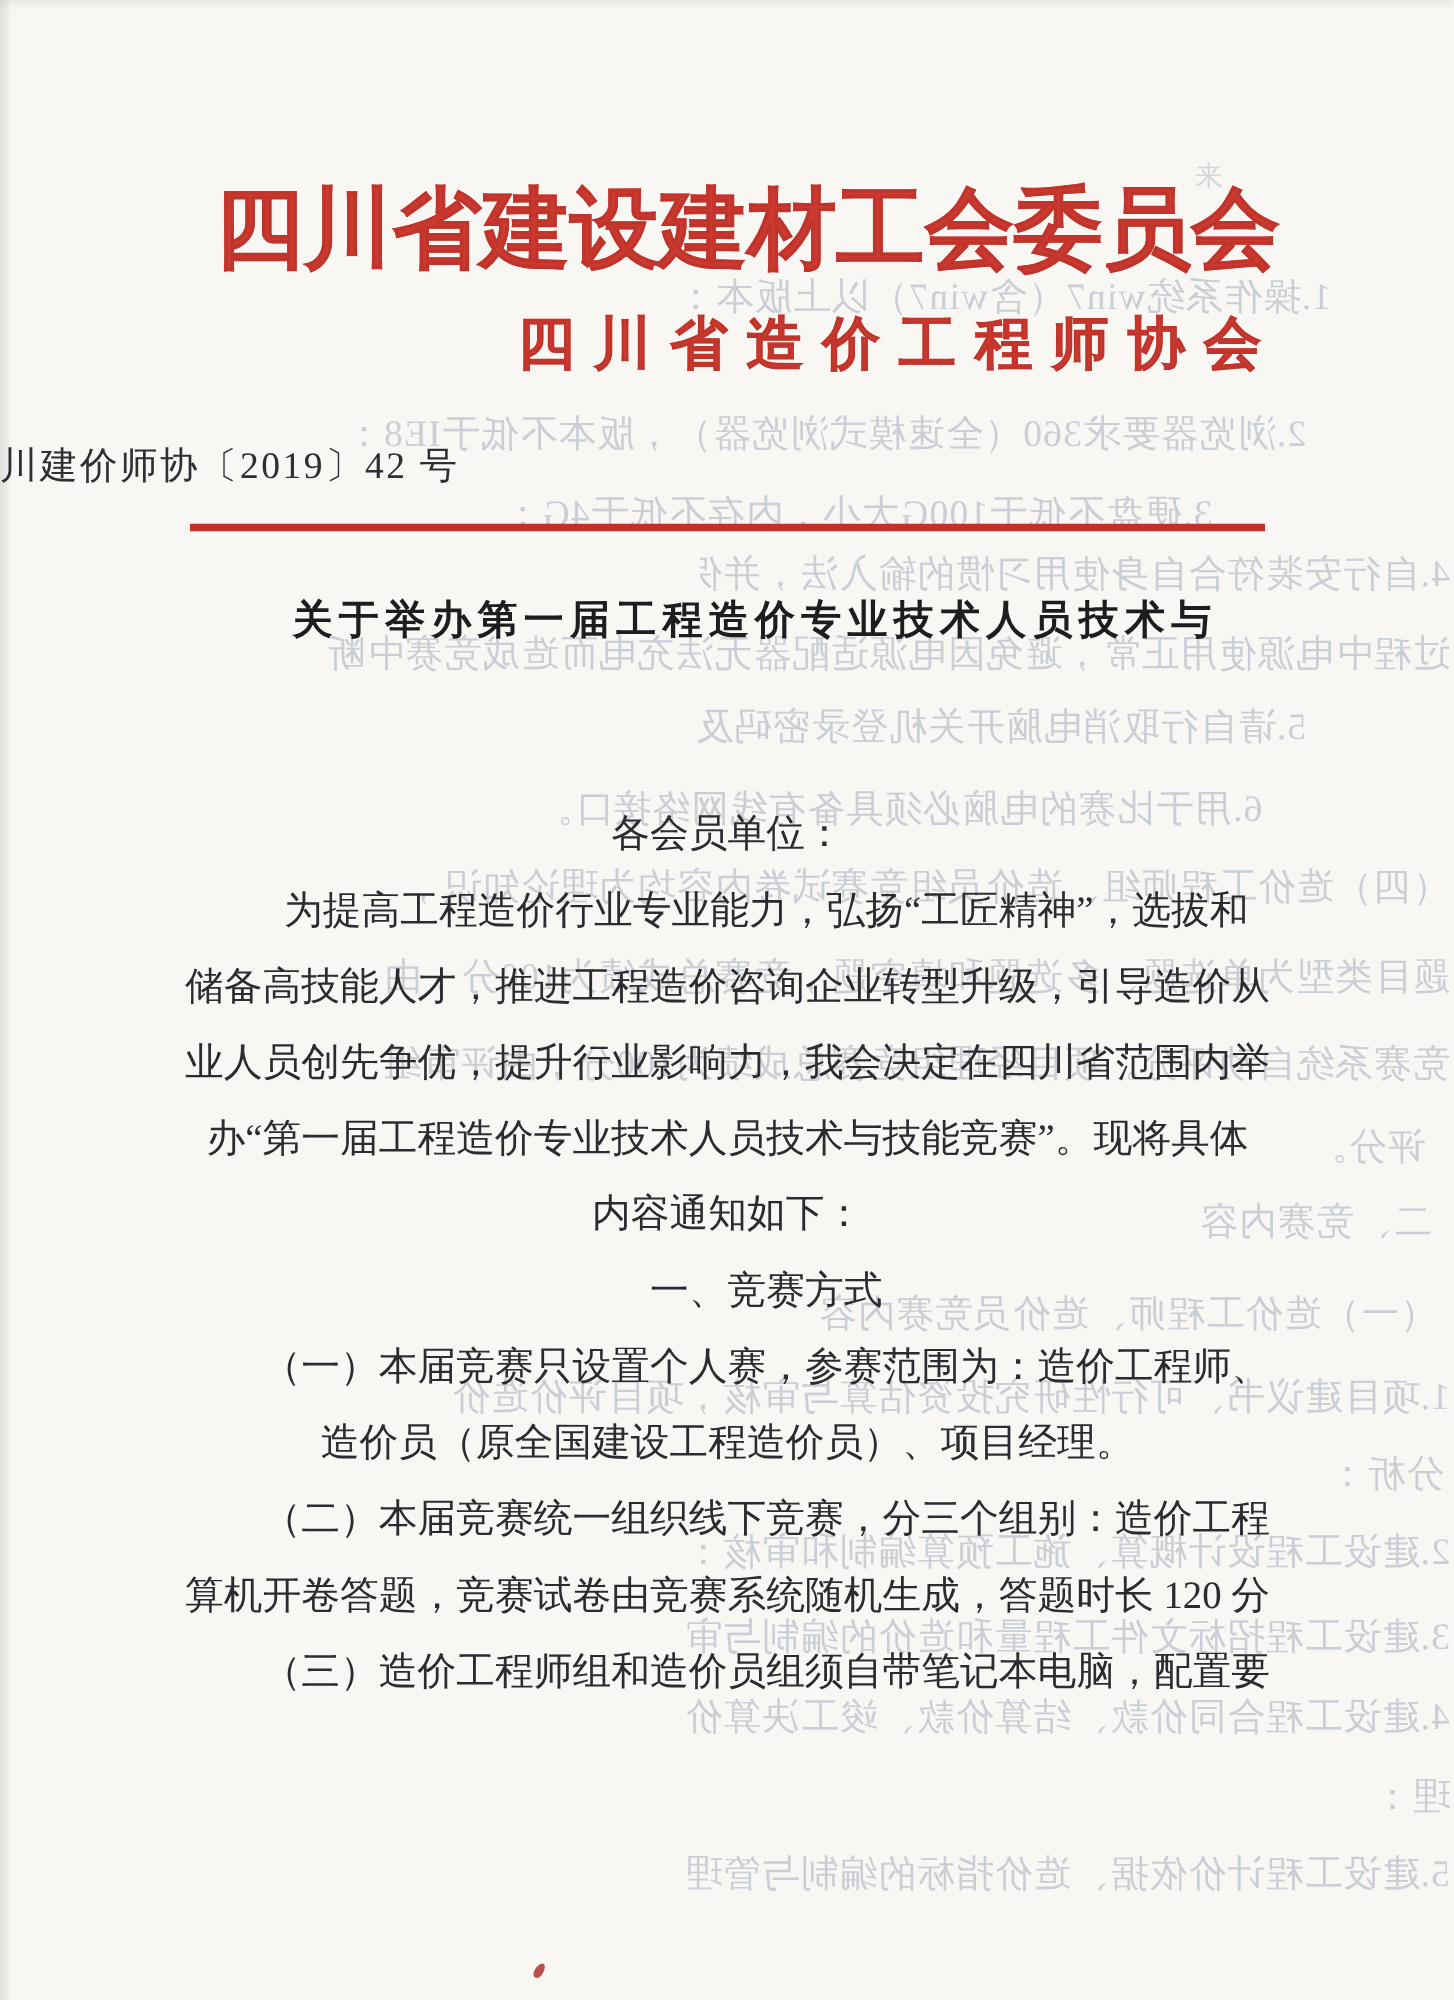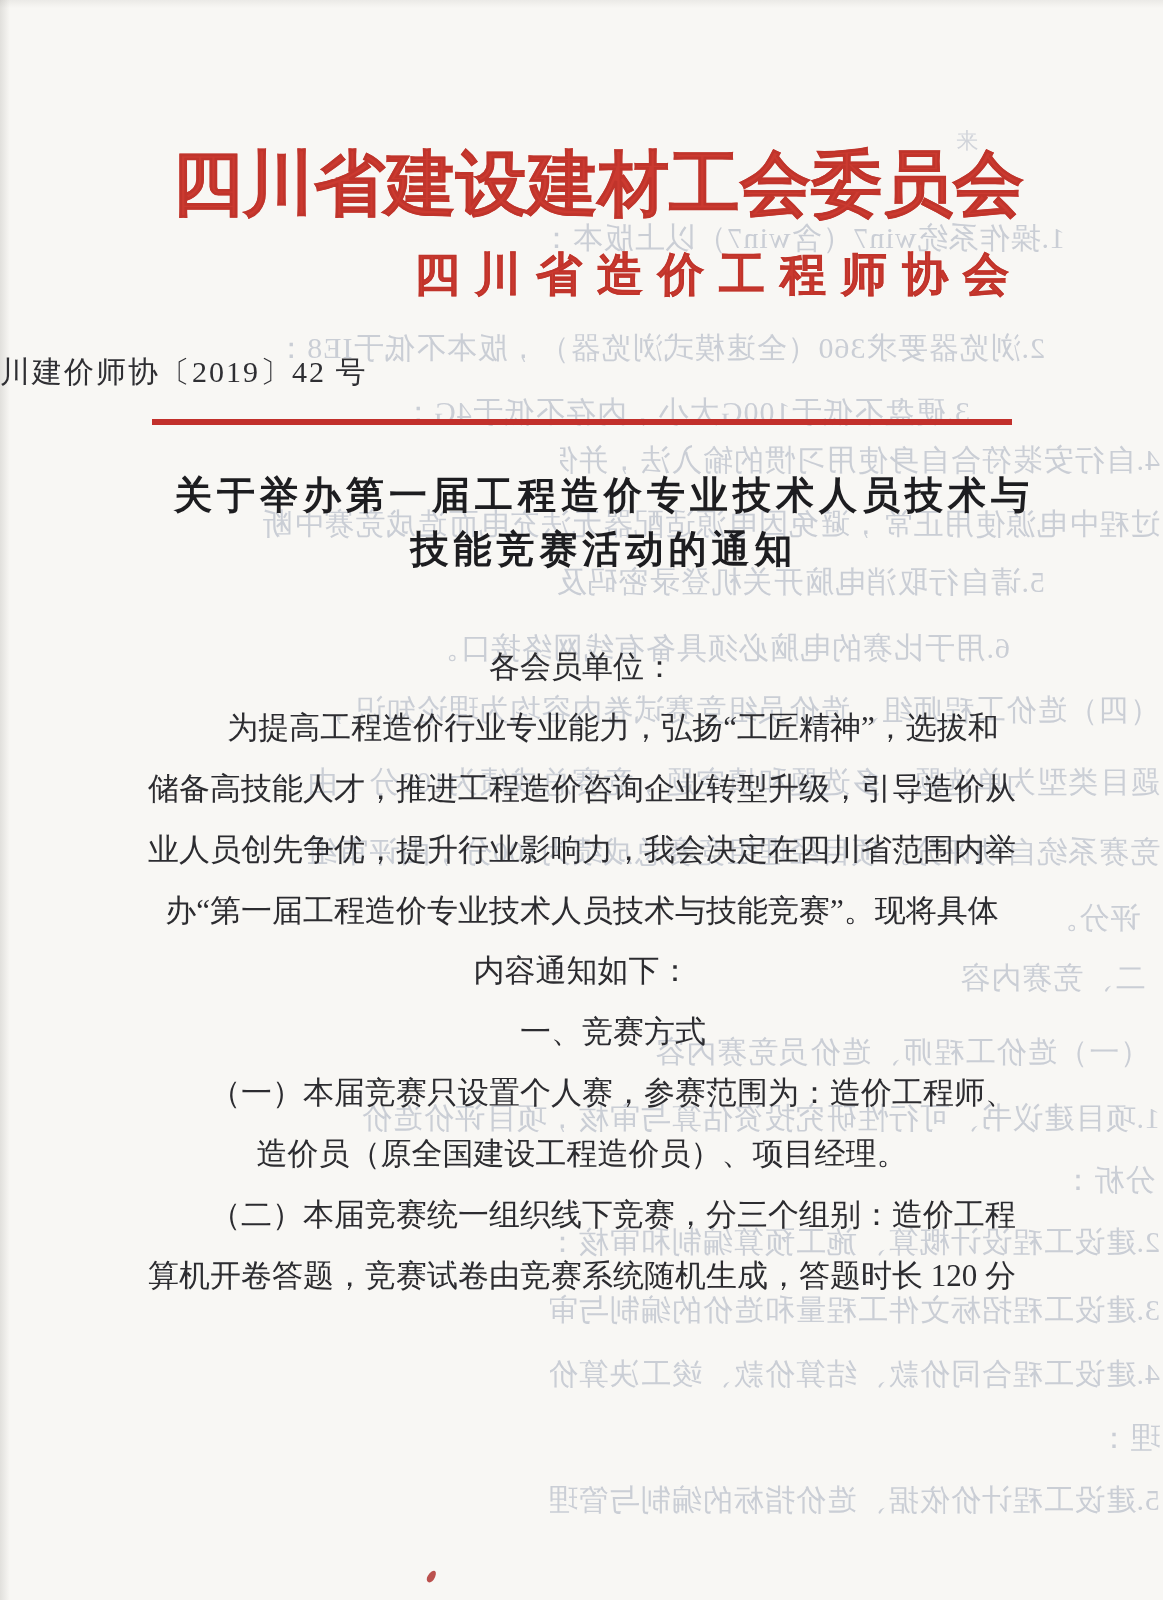--- a/index.html
+++ b/index.html
@@ -93,21 +93,21 @@
   .notice-title {
     position: absolute;
     left: 0;
     top: 468px;
     width: 1163px;
     text-align: center;
     color: #1d1d20;
     font-weight: bold;
   }
   .notice-title .t-line {
-    font-size: 38px;
+    font-size: 32px;
     line-height: 54px;
     letter-spacing: 5px;
     padding-left: 5px;
     white-space: nowrap;
     margin-left: 40px;
   }
 
   
   .body-text {
     position: absolute;
@@ -170,30 +170,30 @@
   <div class="org-line1">四川省建设建材工会委员会</div>
   <div class="org-line2">四川省造价工程师协会</div>
 </div>
 
 <div class="doc-number">川建价师协〔2019〕42 号</div>
 
 <div class="red-rule"></div>
 
 <div class="notice-title">
   <div class="t-line">关于举办第一届工程造价专业技术人员技术与</div>
-  <div class="t-line">技能竞赛活动的通知</div>
 </div>
 
 <div class="body-text">
   <div class="body-line">各会员单位：</div>
   <div class="body-line">　　为提高工程造价行业专业能力，弘扬“工匠精神”，选拔和</div>
   <div class="body-line">储备高技能人才，推进工程造价咨询企业转型升级，引导造价从</div>
   <div class="body-line">业人员创先争优，提升行业影响力，我会决定在四川省范围内举</div>
   <div class="body-line">办“第一届工程造价专业技术人员技术与技能竞赛”。现将具体</div>
   <div class="body-line">内容通知如下：</div>
   <div class="body-line">　　一、竞赛方式</div>
   <div class="body-line">　　（一）本届竞赛只设置个人赛，参赛范围为：造价工程师、</div>
   <div class="body-line">造价员（原全国建设工程造价员）、项目经理。</div>
   <div class="body-line">　　（二）本届竞赛统一组织线下竞赛，分三个组别：造价工程</div>
   <div class="body-line">算机开卷答题，竞赛试卷由竞赛系统随机生成，答题时长 120 分</div>
+  <div class="body-line">　　（三）造价工程师组和造价员组须自带笔记本电脑，配置要</div>
 </div>
 
 <div class="ink-speck"></div>
 
 </body></html>

